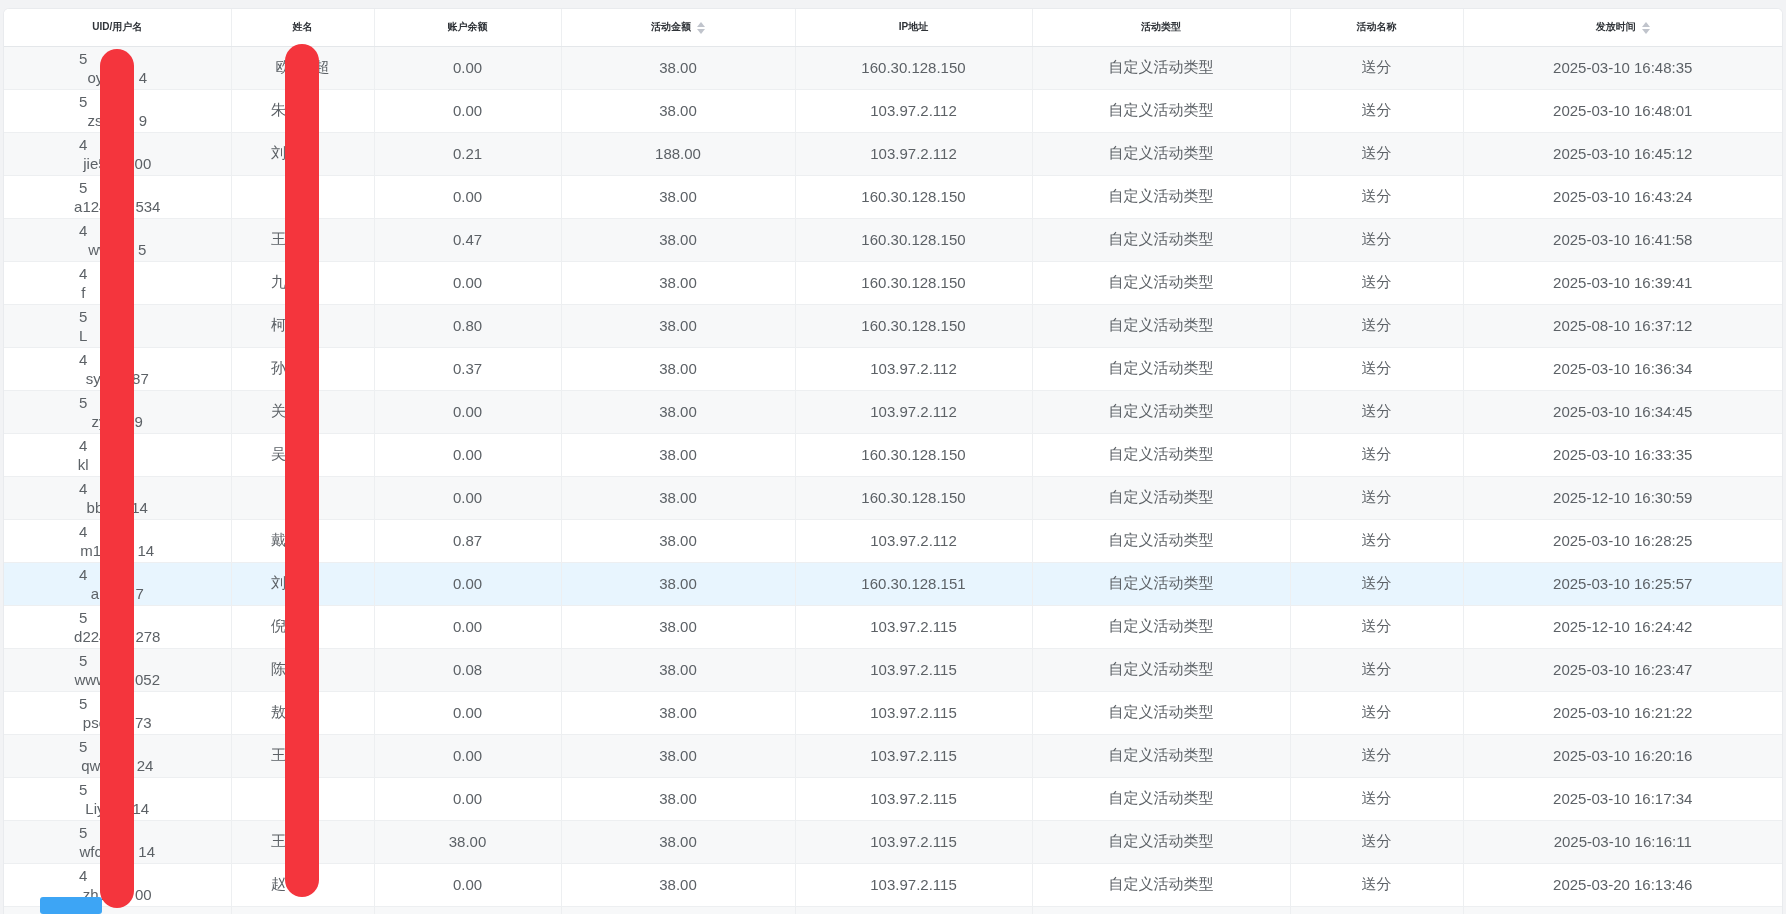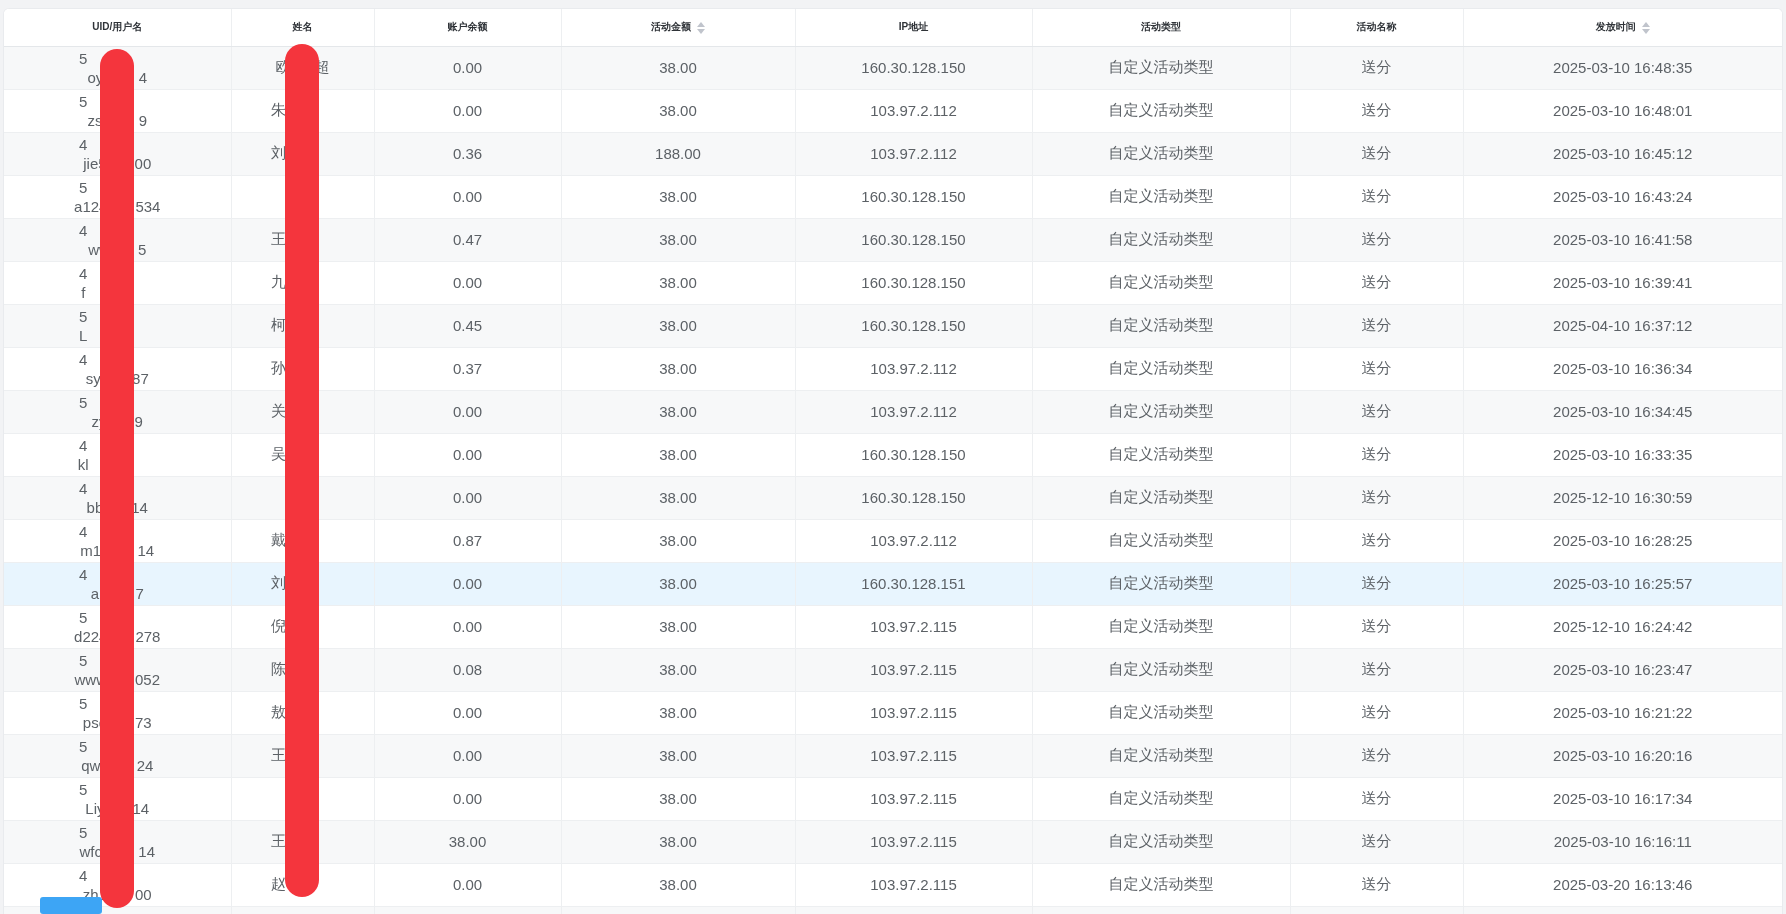--- a/index.html
+++ b/index.html
@@ -146,21 +146,21 @@
               <span class="fl">jie5</span>
               <span class="fr">00</span>
             </div>
           </td>
           <td>
             <div class="frag-line name-line">
               <span class="fl">刘</span>
               <span class="fr spacer24"></span>
             </div>
           </td>
-          <td>0.36</td>
+          <td>0.21</td>
           <td>188.00</td>
           <td>103.97.2.112</td>
           <td>自定义活动类型</td>
           <td>送分</td>
           <td>2025-03-10 16:45:12</td>
         </tr>
         <tr>
           <td class="uid-cell">
             <div class="frag-line ">
               <span class="fl">5</span>
@@ -237,26 +237,26 @@
               <span class="fl">L</span>
               <span class="fr spacer40"></span>
             </div>
           </td>
           <td>
             <div class="frag-line name-line">
               <span class="fl">柯</span>
               <span class="fr spacer24"></span>
             </div>
           </td>
-          <td>0.45</td>
-          <td>38.00</td>
-          <td>160.30.128.150</td>
-          <td>自定义活动类型</td>
-          <td>送分</td>
-          <td>2025-04-10 16:37:12</td>
+          <td>0.80</td>
+          <td>38.00</td>
+          <td>160.30.128.150</td>
+          <td>自定义活动类型</td>
+          <td>送分</td>
+          <td>2025-08-10 16:37:12</td>
         </tr>
         <tr>
           <td class="uid-cell">
             <div class="frag-line ">
               <span class="fl">4</span>
               <span class="fr spacer40"></span>
             </div>
             <div class="frag-line ">
               <span class="fl">syj</span>
               <span class="fr">87</span>

